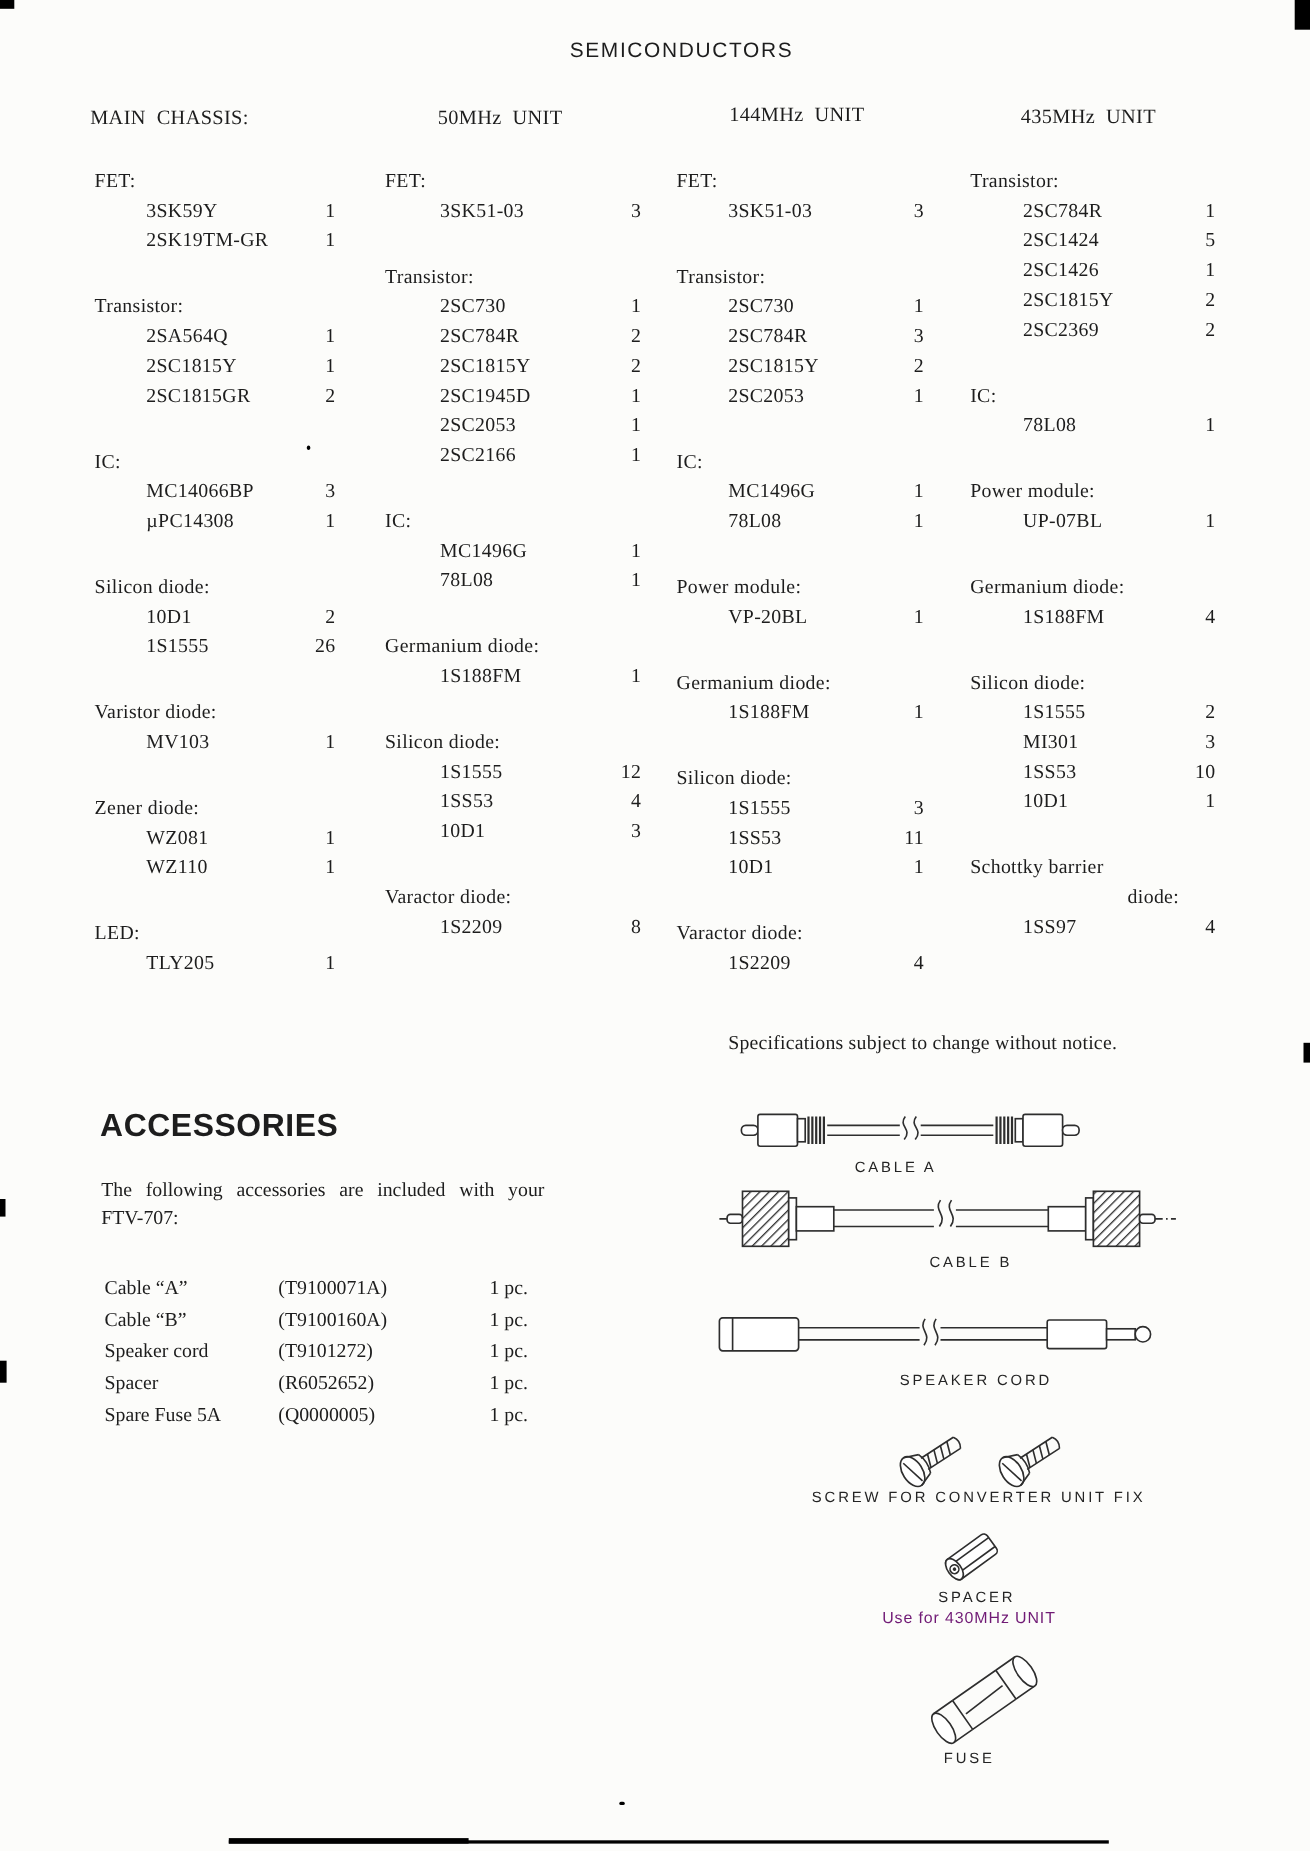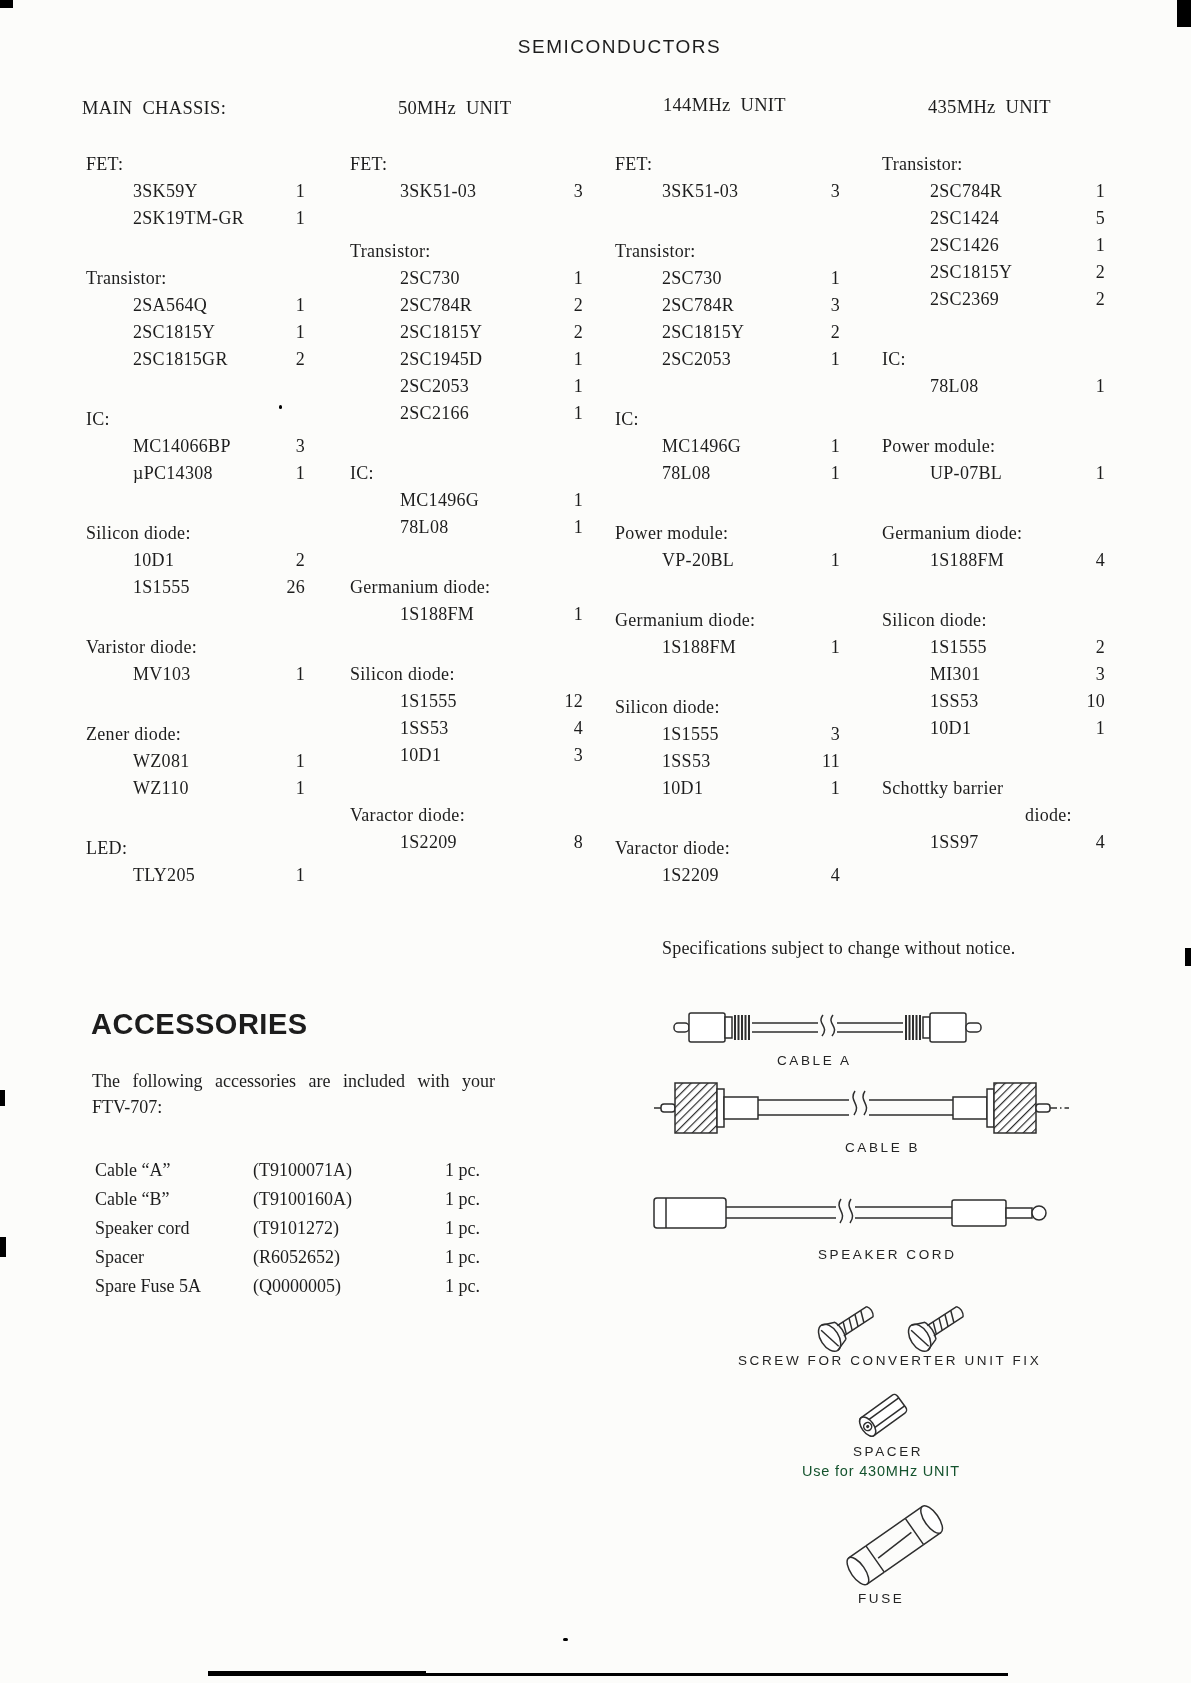--- a/index.html
+++ b/index.html
@@ -20,21 +20,21 @@
   .note{position:absolute;left:662px;top:938px;font-size:18px;letter-spacing:.2px;white-space:nowrap;}
   .acc-heading{position:absolute;left:91px;top:1008px;font-family:"Liberation Sans",sans-serif;
                font-weight:bold;font-size:29px;letter-spacing:.5px;}
   .acc-intro{position:absolute;left:92px;top:1068px;width:472px;font-size:18px;line-height:26px;}
   .acc-intro .l1{display:block;word-spacing:8px;white-space:nowrap;}
   .acc-table{position:absolute;left:95px;top:1156px;font-size:18px;line-height:29px;}
   .acc-row{display:grid;grid-template-columns:158px 192px auto;}
   .figlabel{position:absolute;font-family:"Liberation Sans",sans-serif;font-size:13.5px;
             letter-spacing:2.6px;color:#242424;white-space:nowrap;}
   .fignote{position:absolute;font-family:"Liberation Sans",sans-serif;font-size:14.5px;
-           letter-spacing:.8px;color:#14532d;white-space:nowrap;}
+           letter-spacing:.8px;color:#701a75;white-space:nowrap;}
   svg.fig{position:absolute;overflow:visible;}
   .s{stroke:#2e2e2e;stroke-width:1.5;fill:none;}
   .sf{stroke:#2e2e2e;stroke-width:1.5;fill:#ffffff;}
   .sb{stroke:#2e2e2e;stroke-width:2;fill:none;}
   .art{position:absolute;background:#000;}
 </style>
 </head>
 <body>
 
 <div class="page">

